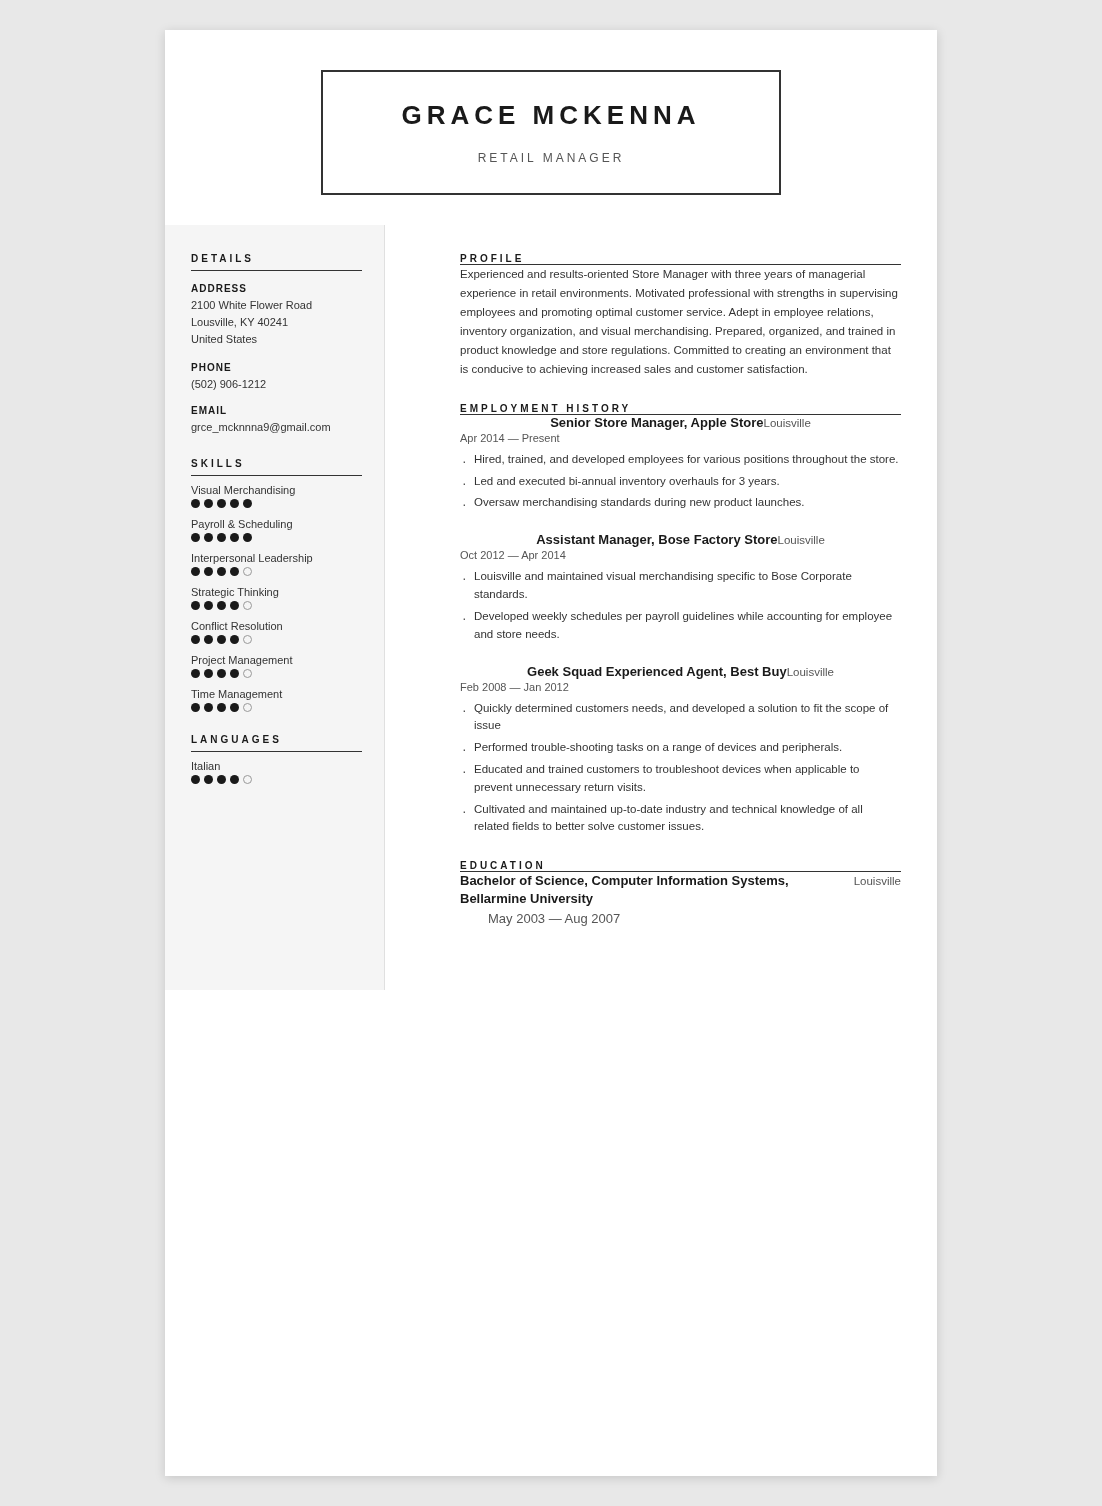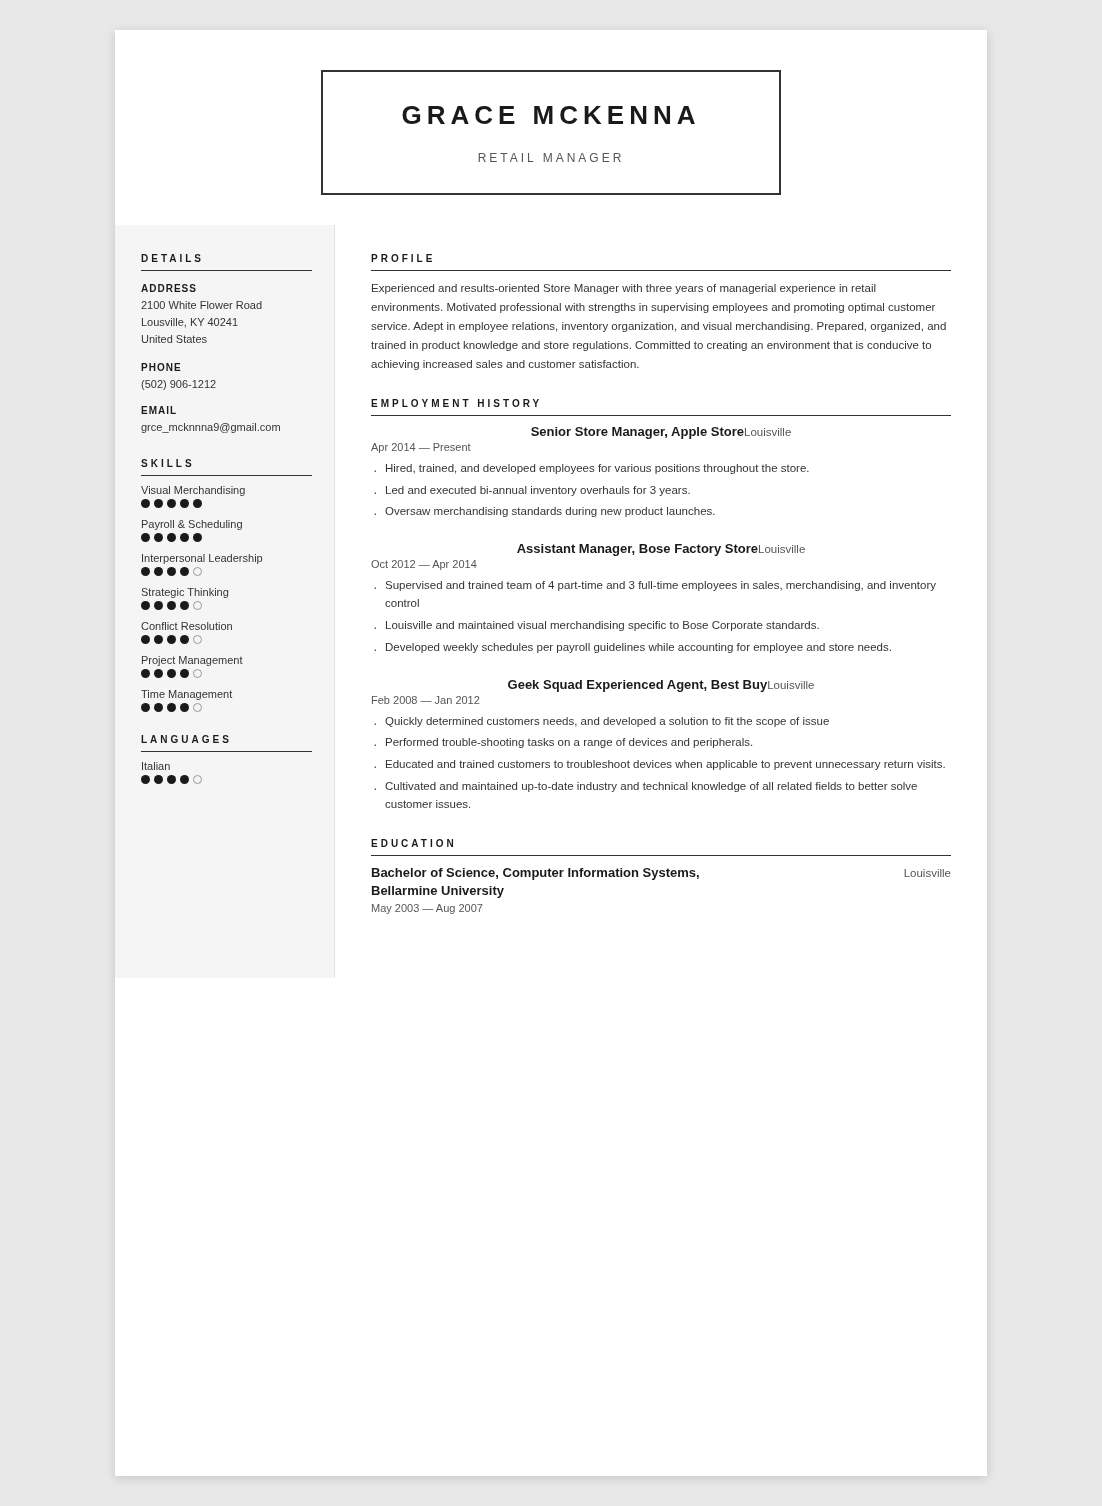--- a/index.html
+++ b/index.html
@@ -6,21 +6,21 @@
     body {
       background: #e8e8e8;
       font-family: 'Arial', sans-serif;
       display: flex;
       justify-content: center;
       padding: 30px 20px;
       min-height: 1506px;
     }
     .resume-page {
       background: #ffffff;
-      width: 872px;
+      width: 772px;
       min-height: 1440px;
       box-shadow: 0 2px 10px rgba(0,0,0,0.15);
       position: relative;
       padding: 0;
     }
     
     .header-area {
       display: flex;
       justify-content: center;
       align-items: center;
@@ -45,20 +45,21 @@
       letter-spacing: 3px;
       color: #555;
       text-transform: uppercase;
       font-weight: 400;
       margin-top: 20px;
     }
     
     .body-layout {
       display: flex;
       padding: 0;
+      gap: 39px;
     }
     
     .sidebar {
       width: 220px;
       min-width: 220px;
       background: #f5f5f5;
       padding: 28px 22px 40px 26px;
       border-right: 1px solid #e0e0e0;
     }
     .sidebar-section-title {
@@ -119,22 +120,20 @@
     }
     .section {
       margin-bottom: 24px;
     }
     .section-title {
       font-size: 10px;
       font-weight: 700;
       letter-spacing: 3px;
       color: #1a1a1a;
       text-transform: uppercase;
-      margin-bottom: 8px;
-      padding-bottom: 6px;
       border-bottom: 1.5px solid #333;
     }
     .profile-text {
       font-size: 11.5px;
       color: #333;
       line-height: 1.65;
     }
     .job-entry {
       margin-bottom: 20px;
     }
@@ -189,23 +188,24 @@
       font-weight: 700;
       color: #1a1a1a;
       max-width: 370px;
       line-height: 1.4;
     }
     .edu-location {
       font-size: 11.5px;
       color: #555;
     }
     .edu-dates {
-      font-size: 11px;
+      font-size: 13px;
       color: #555;
       margin-top: 2px;
+      margin-left: 28px;
     }
   </style>
 </head>
 <body>
 
 <div class="resume-page">
 
   <div class="header-area">
     <div class="header-box">
       <div class="header-name">GRACE MCKENNA</div>
@@ -345,21 +345,20 @@
                 <li>Oversaw merchandising standards during new product launches.</li>
               </ul>
             </div>
             <div class="job-entry">
               <div class="job-header">
                 <div class="job-title">Assistant Manager, Bose Factory Store</div>
                 <div class="job-location">Louisville</div>
               </div>
               <div class="job-dates">Oct 2012 — Apr 2014</div>
               <ul class="job-bullets">
-                <li>Supervised and trained team of 4 part-time and 3 full-time employees in sales, merchandising, and inventory control</li>
                 <li>Louisville and maintained visual merchandising specific to Bose Corporate standards.</li>
                 <li>Developed weekly schedules per payroll guidelines while accounting for employee and store needs.</li>
               </ul>
             </div>
             <div class="job-entry">
               <div class="job-header">
                 <div class="job-title">Geek Squad Experienced Agent, Best Buy</div>
                 <div class="job-location">Louisville</div>
               </div>
               <div class="job-dates">Feb 2008 — Jan 2012</div>

